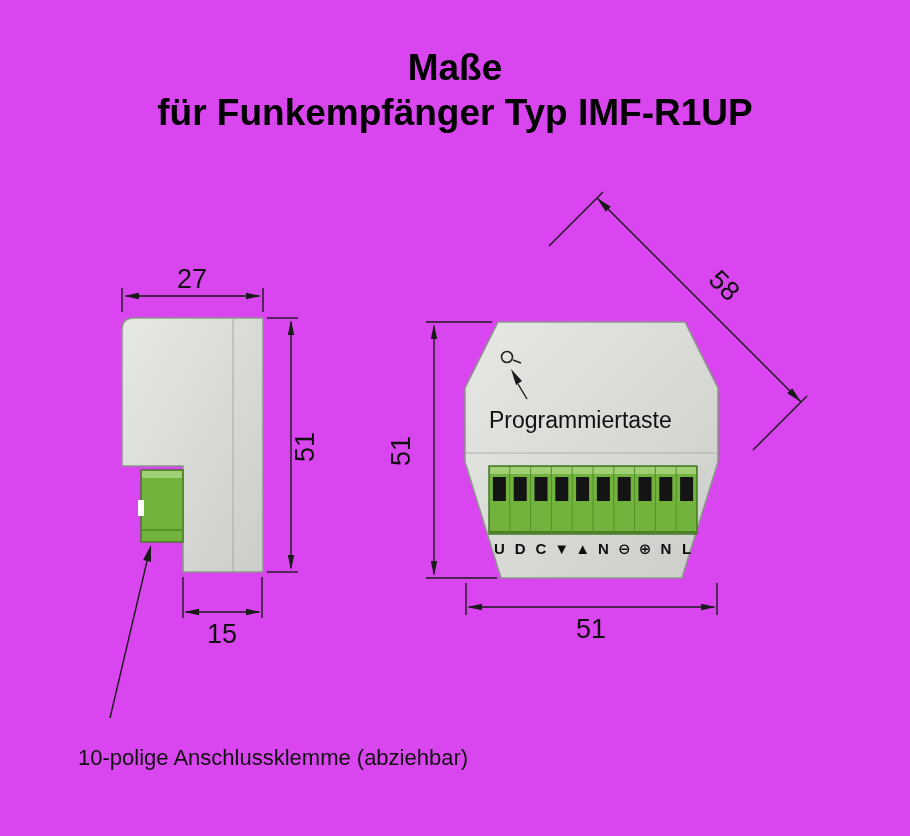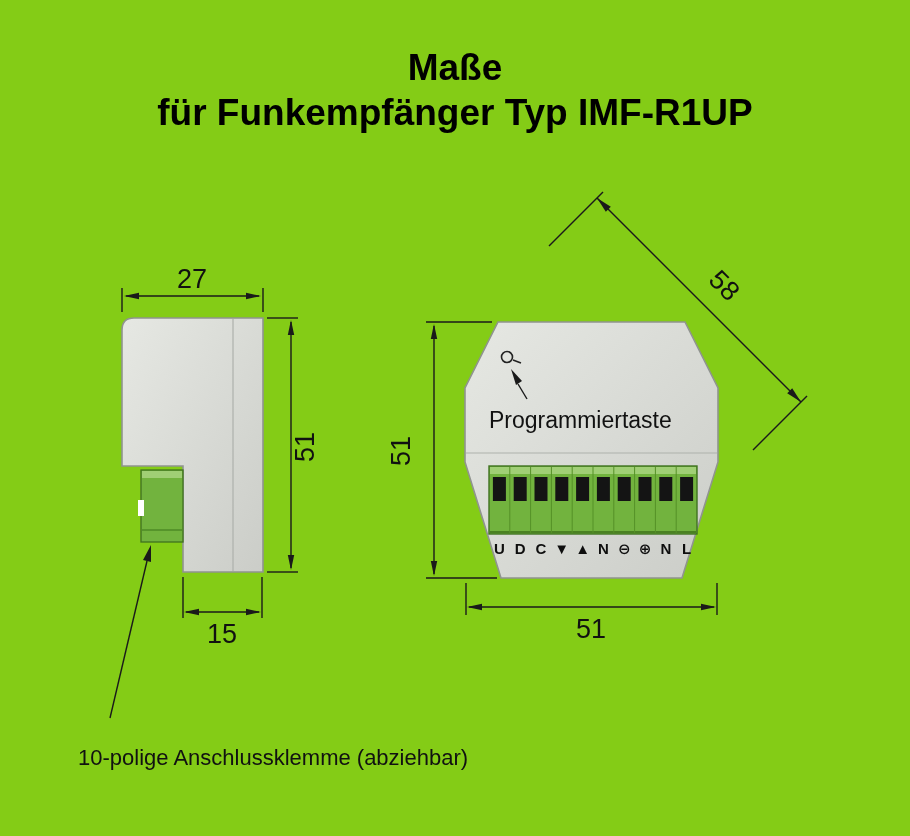--- a/index.html
+++ b/index.html
@@ -1,16 +1,16 @@
 <!DOCTYPE html>
 <html><head>
 <meta charset="utf-8">
 <style>
   html,body{margin:0;padding:0;background:#fff;}
-  .canvas{position:relative;width:910px;height:836px;background:#84cc16;
+  .canvas{position:relative;width:910px;height:836px;background:#d946ef;
           font-family:"Liberation Sans","DejaVu Sans",sans-serif;overflow:hidden;}
   svg{display:block;}
   .title{font-size:37px;font-weight:bold;fill:#000;}
   .dim{font-size:27px;fill:#111;}
   .lbl{font-size:23px;fill:#111;}
   .callout{font-size:22px;fill:#111;}
   .term{font-size:15px;font-weight:bold;fill:#0e0e0e;}
   .dimline{stroke:#1a1a1a;stroke-width:1.4;fill:none;}
   .arrow{fill:#1a1a1a;stroke:none;}
   .bodyline{stroke:#90948f;stroke-width:1.6;}

